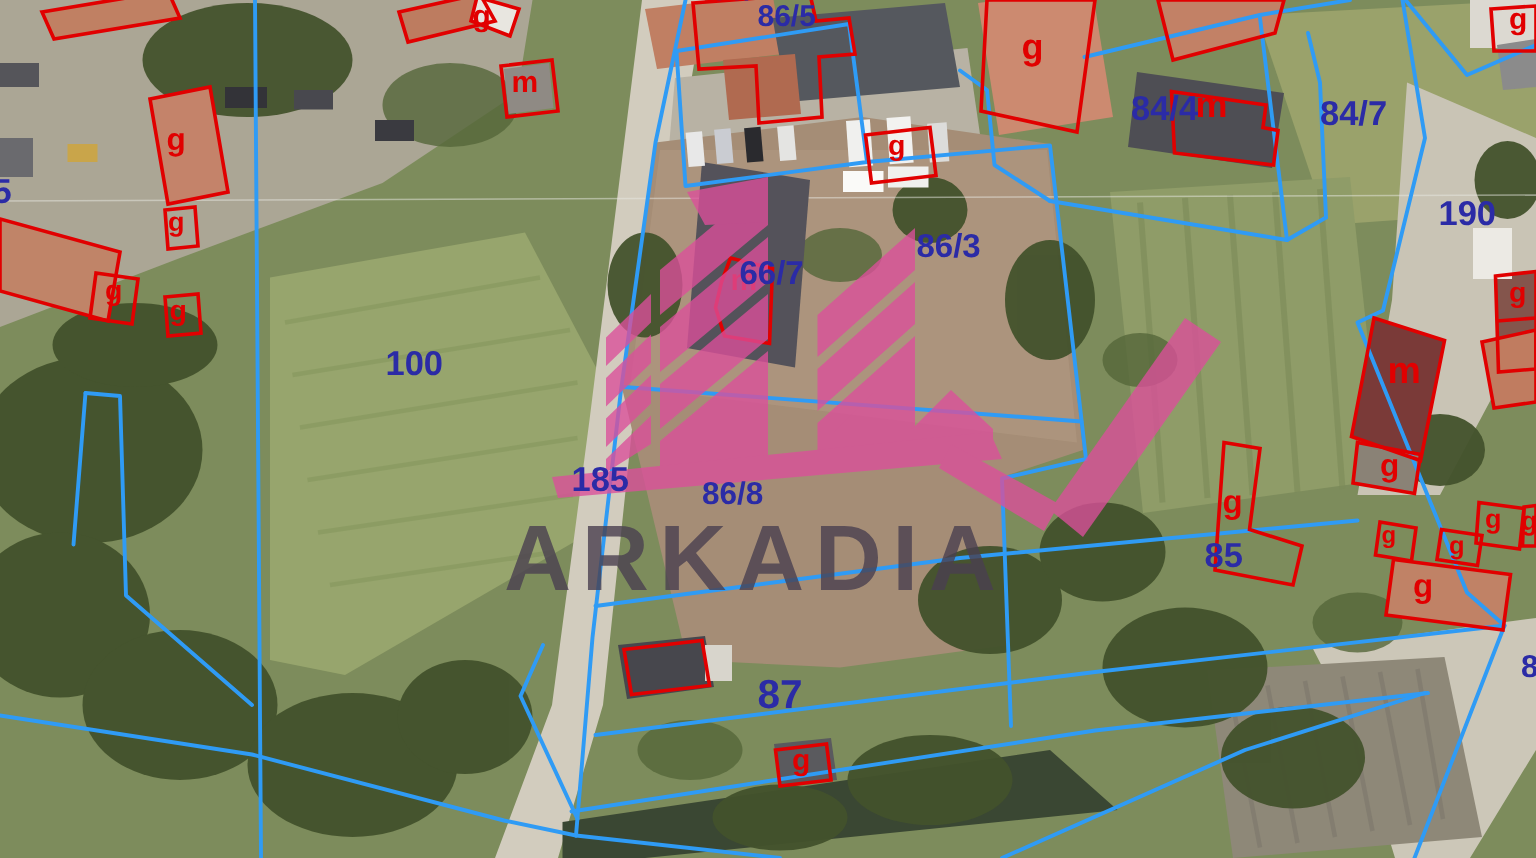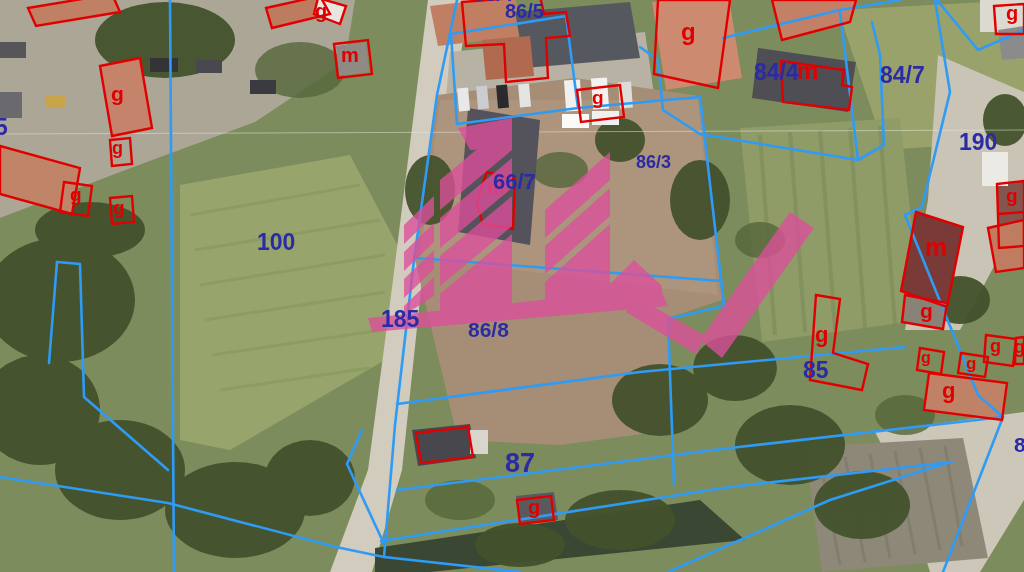--- a/index.html
+++ b/index.html
@@ -215,24 +215,25 @@
       <polygon points="458,128 512,118 512,148 470,150"></polygon>
       <polygon points="545,210 610,152 610,180 545,238"></polygon>
       <polygon points="545,246 610,188 610,216 545,274"></polygon>
       <polygon points="545,282 610,224 610,310 545,310"></polygon>
       <path d="M556,288 L582,262 L608,286 L634,260 L662,286 L662,302 L556,302 Z"></path>
       <polygon points="368,318 660,288 668,306 372,332"></polygon>
       <polygon points="634,296 706,336 696,354 626,312"></polygon>
       <polygon points="700,340 790,212 814,228 722,358"></polygon>
     </g>
   </svg>
+  <div class="wm-title">ARKADIA</div>
 
   <div class="plabel" style="left:505px;top:1px;font-size:20px">86/5</div>
   <div class="plabel" style="left:474px;top:-16px;font-size:20px">86/4</div>
-  <div class="plabel" style="left:636px;top:153px;font-size:18px">86/3</div>
+  <div class="plabel" style="left:611px;top:153px;font-size:22px">86/3</div>
   <div class="plabel" style="left:493px;top:171px;font-size:22px">66/7</div>
   <div class="plabel" style="left:468px;top:319px;font-size:21px">86/8</div>
   <div class="plabel" style="left:754px;top:61px;font-size:23px">84/4</div>
   <div class="plabel" style="left:880px;top:64px;font-size:23px">84/7</div>
   <div class="plabel" style="left:959px;top:131px;font-size:23px">190</div>
   <div class="plabel" style="left:257px;top:231px;font-size:23px">100</div>
   <div class="plabel" style="left:381px;top:308px;font-size:23px">185</div>
   <div class="plabel" style="left:803px;top:359px;font-size:23px">85</div>
   <div class="plabel" style="left:505px;top:450px;font-size:27px">87</div>
   <div class="plabel" style="left:-5px;top:116px;font-size:23px">5</div>

